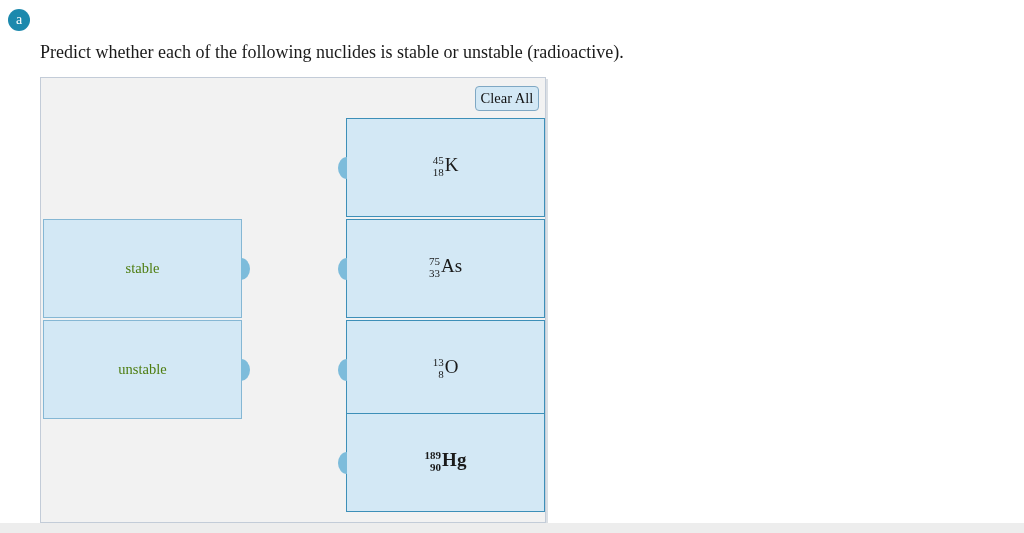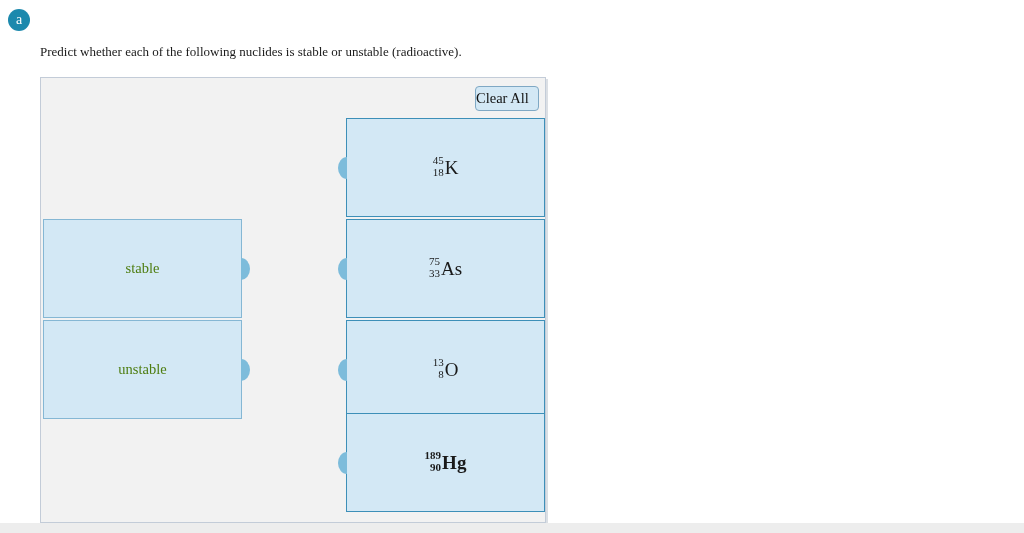--- a/index.html
+++ b/index.html
@@ -54,21 +54,21 @@
     font-size: 14.5px;
     line-height: 18px;
     white-space: nowrap;
   }
 
   
   .question-prompt {
     position: absolute;
     left: 40px;
     top: 43px;
-    font-size: 13px;
+    font-size: 18px;
     line-height: 18px;
     white-space: nowrap;
   }
 
   
   .match-panel {
     position: absolute;
     left: 40px;
     top: 77px;
     width: 506px;
@@ -86,21 +86,21 @@
     top: 8px;
     width: 64px;
     height: 25px;
     background: #d3e8f5;
     border: 1px solid #7fa8c4;
     border-radius: 4px;
     font-family: "Liberation Serif", serif;
     font-size: 14.5px;
     color: #111111;
     line-height: 23px;
-    text-align: left;
+    text-align: center;
     padding: 0;
     cursor: pointer;
     box-sizing: border-box;
   }
 
   
   .tile {
     position: absolute;
     background: #d3e8f5;
     box-sizing: border-box;
@@ -145,21 +145,21 @@
   }
   .knob-left {
     left: -9px;
     border-top-left-radius: 9px 11px;
     border-bottom-left-radius: 9px 11px;
   }
 
   
   .nuclide {
     display: inline-flex;
-    align-items: center;
+    align-items: flex-start;
     font-size: 19px;
     line-height: 1;
   }
   .nuclide-numbers {
     display: inline-flex;
     flex-direction: column;
     align-items: flex-end;
     font-size: 11px;
     line-height: 1.05;
     margin-right: 1px;

